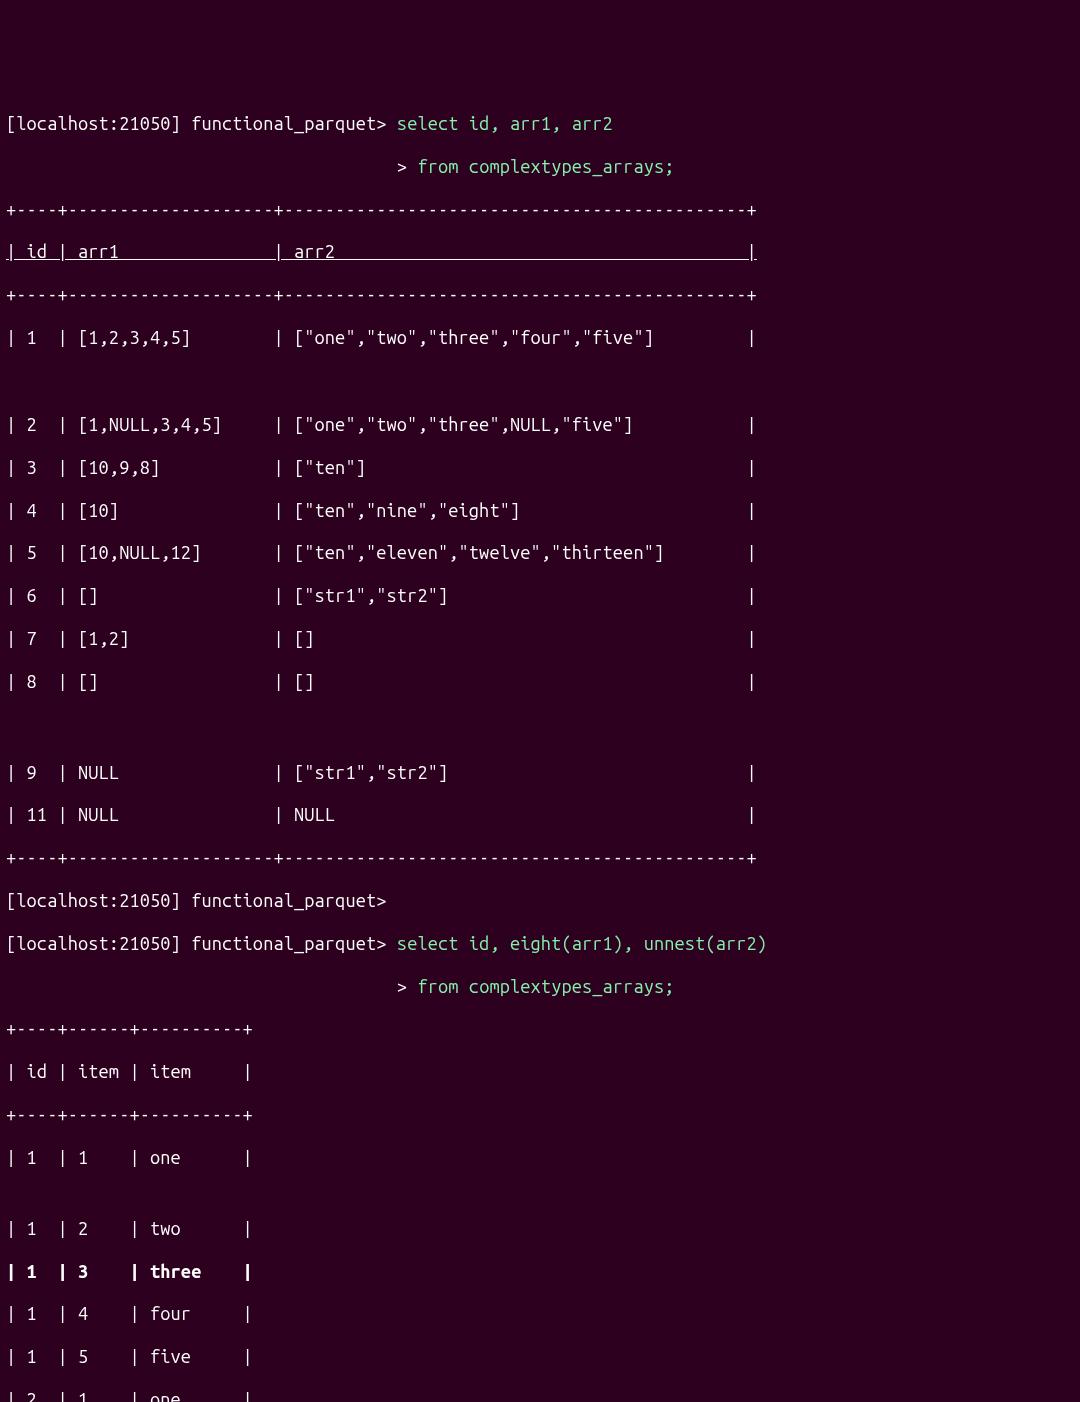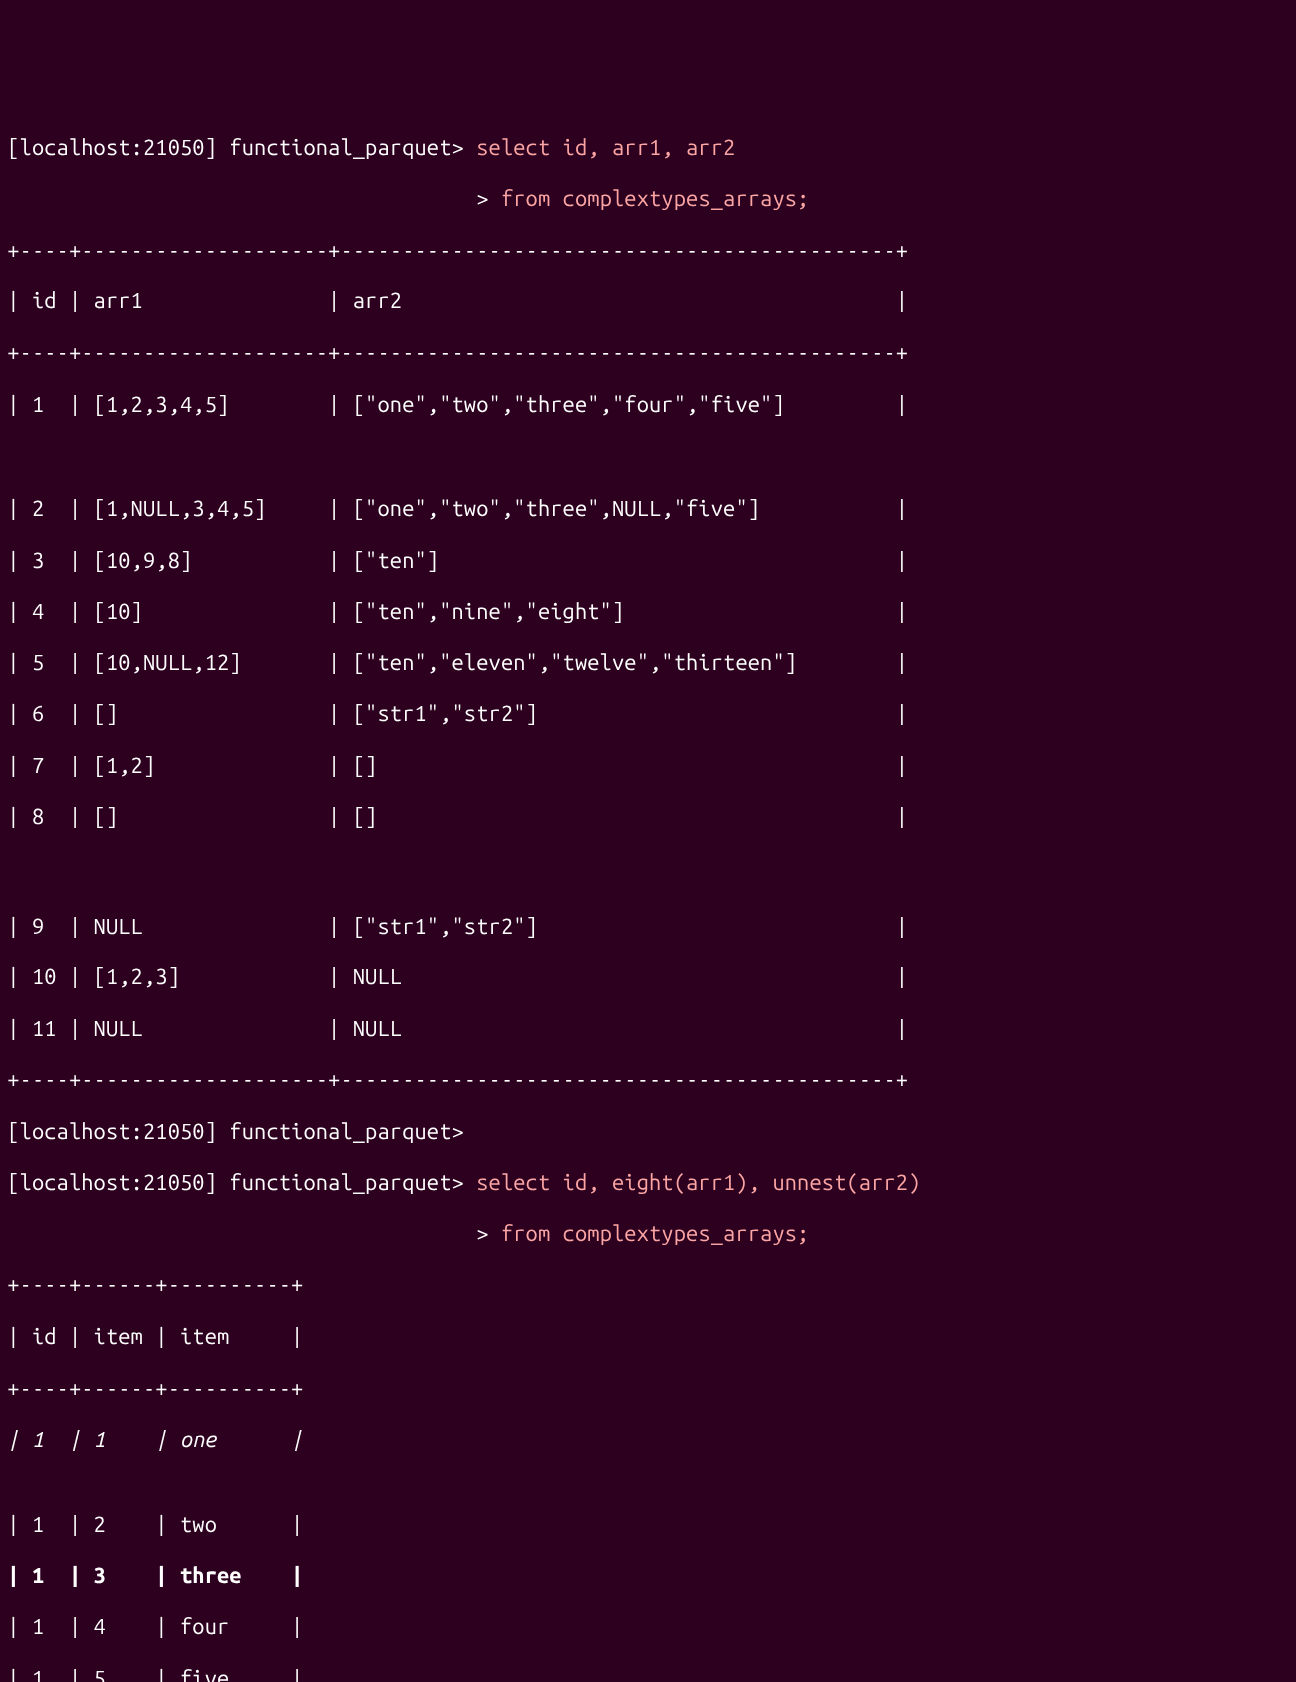--- a/index.html
+++ b/index.html
@@ -11,52 +11,51 @@
     line-height:21.4px;
     white-space:pre;
     width:1080px;
     min-height:1402px;
     box-sizing:border-box;
     padding:6px 6px 0 6px;
     letter-spacing:.1px;
     position:relative;
   }
   .prompt{color:#ffffff}
-  .cmd{color:#fca5a5}
+  .cmd{color:#86efac}
 </style>
 </head>
 <body>
 
 
 
 <div>
 <span class="prompt" style="display: block;"><span>[localhost:21050] functional_parquet&gt;</span> <span class="cmd">select id, arr1, arr2</span></span>
 <span class="prompt" style="display: block;"><span>                                      &gt;</span> <span class="cmd">from complextypes_arrays;</span></span>
 <span style="display: block;">+----+--------------------+---------------------------------------------+</span>
-<span style="display: block;">| id | arr1               | arr2                                        |</span>
+<span style="display: block; text-decoration: underline;">| id | arr1               | arr2                                        |</span>
 <span style="display: block;">+----+--------------------+---------------------------------------------+</span>
 <span style="display: block;">| 1  | [1,2,3,4,5]        | ["one","two","three","four","five"]         |</span>
 <span style="display: block; margin-top: 44px;">| 2  | [1,NULL,3,4,5]     | ["one","two","three",NULL,"five"]           |</span>
 <span style="display: block;">| 3  | [10,9,8]           | ["ten"]                                     |</span>
 <span style="display: block;">| 4  | [10]               | ["ten","nine","eight"]                      |</span>
 <span style="display: block;">| 5  | [10,NULL,12]       | ["ten","eleven","twelve","thirteen"]        |</span>
 <span style="display: block;">| 6  | []                 | ["str1","str2"]                             |</span>
 <span style="display: block;">| 7  | [1,2]              | []                                          |</span>
 <span style="display: block;">| 8  | []                 | []                                          |</span>
 <span style="display: block; margin-top: 48px;">| 9  | NULL               | ["str1","str2"]                             |</span>
-<span style="display: block;">| 10 | [1,2,3]            | NULL                                        |</span>
 <span style="display: block;">| 11 | NULL               | NULL                                        |</span>
 <span style="display: block;">+----+--------------------+---------------------------------------------+</span>
 <span class="prompt" style="display: block;"><span>[localhost:21050] functional_parquet&gt;</span></span>
 <span class="prompt" style="display: block;"><span>[localhost:21050] functional_parquet&gt;</span> <span class="cmd">select id, eight(arr1), unnest(arr2)</span></span>
 <span class="prompt" style="display: block;"><span>                                      &gt;</span> <span class="cmd">from complextypes_arrays;</span></span>
 <span style="display: block;">+----+------+----------+</span>
 <span style="display: block;">| id | item | item     |</span>
 <span style="display: block;">+----+------+----------+</span>
-<span style="display: block; font-style: italic;">| 1  | 1    | one      |</span>
+<span style="display: block;">| 1  | 1    | one      |</span>
 <span style="display: block; margin-top: 28px;">| 1  | 2    | two      |</span>
 <span style="display: block; font-weight: bold;">| 1  | 3    | three    |</span>
 <span style="display: block;">| 1  | 4    | four     |</span>
 <span style="display: block;">| 1  | 5    | five     |</span>
 <span style="display: block;">| 2  | 1    | one      |</span>
 <span style="display: block;">| 2  | NULL | two      |</span>
 <span style="display: block;">| 2  | 3    | three    |</span>
 
 
 

